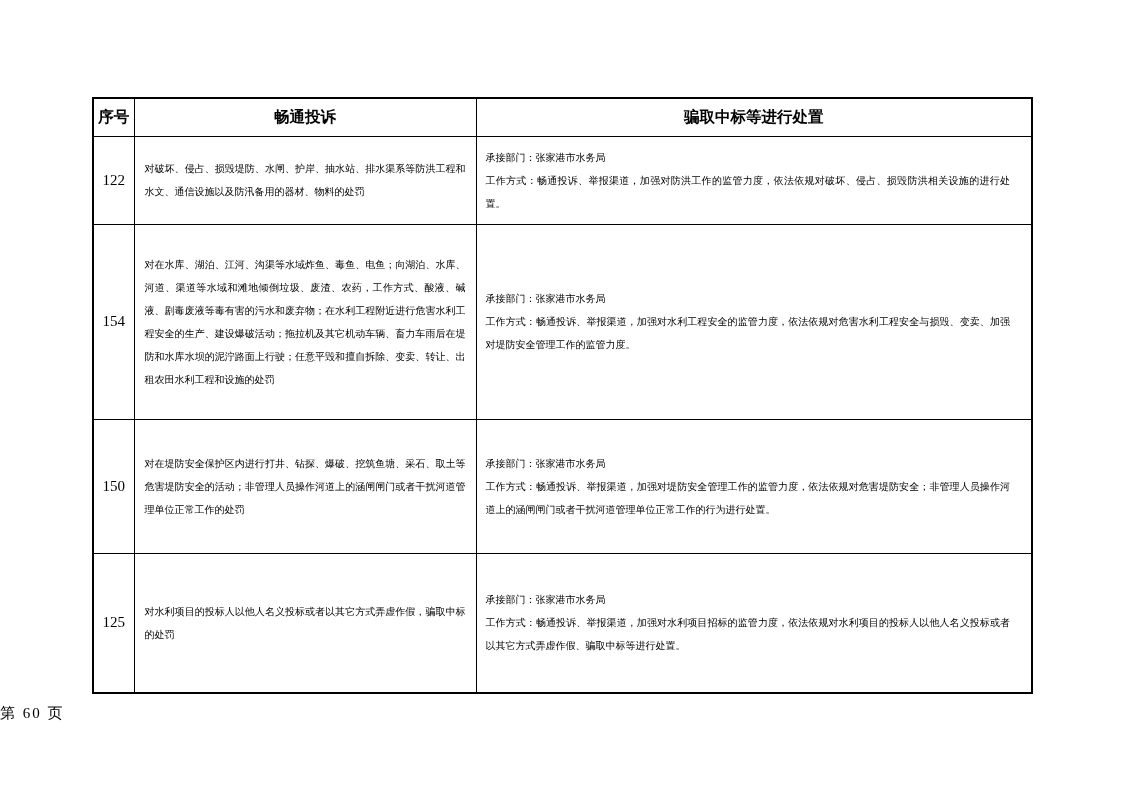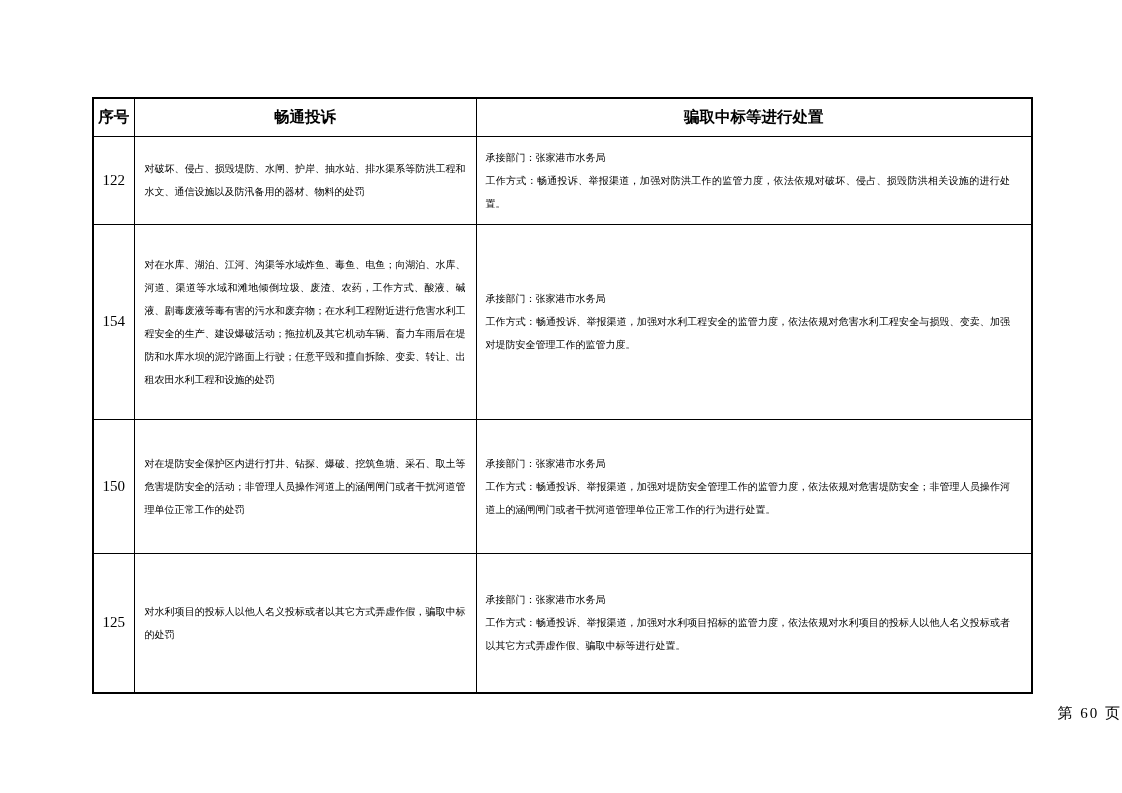--- a/index.html
+++ b/index.html
@@ -54,21 +54,21 @@
   td.detail {
     text-align: justify;
     padding: 6px 21px 6px 9px;
     line-height: 23px;
   }
   .footer {
     position: absolute;
     left: 0;
     top: 704px;
     width: 1122px;
-    text-align: right;
+    text-align: left;
     font-size: 15px;
     letter-spacing: 2px;
   }
 </style>
 </head>
 <body>
 
 <div class="page">
 
   <table class="doc-table">

